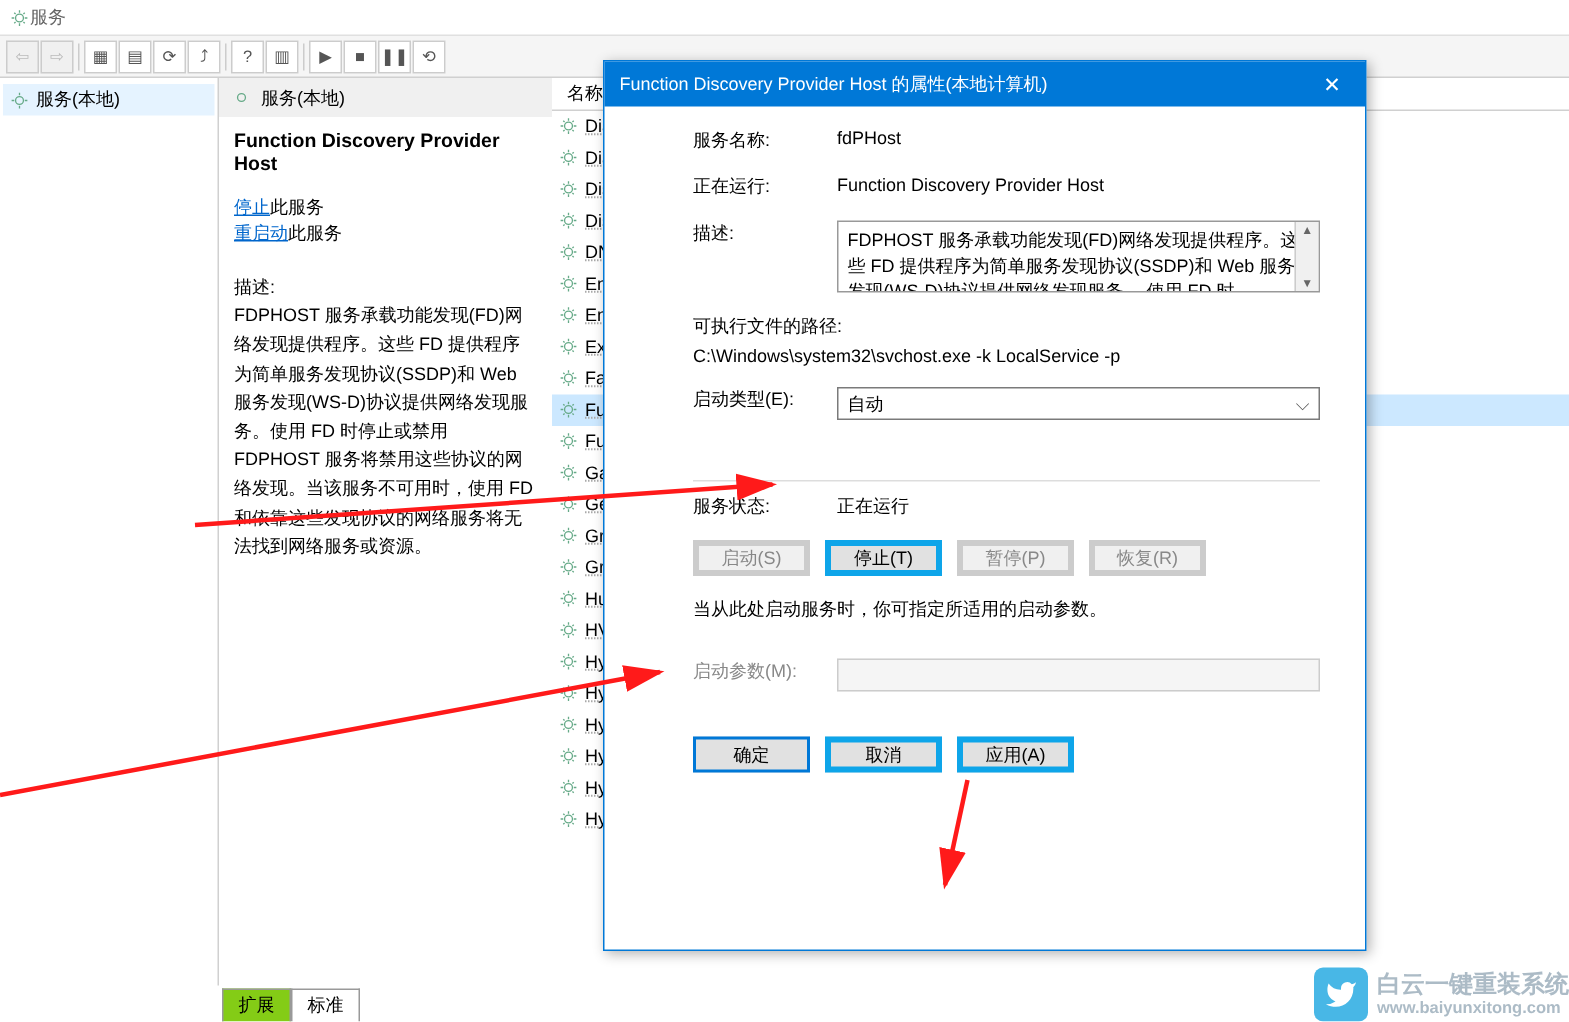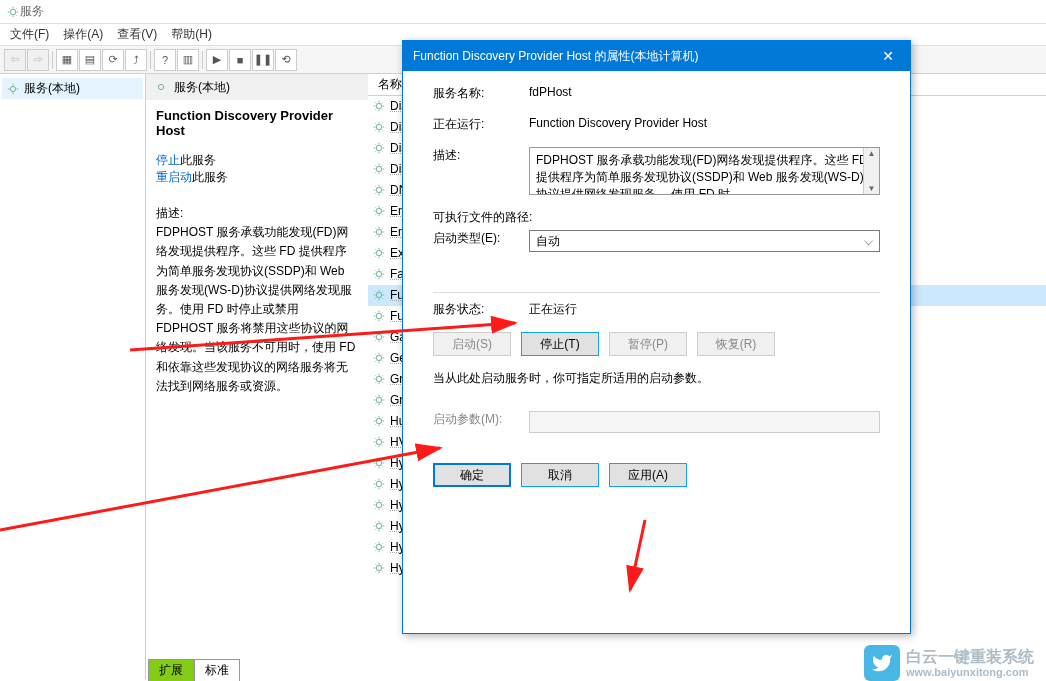--- a/index.html
+++ b/index.html
@@ -16,21 +16,21 @@
 .tb-btn.disabled { color: #bbb; background: #f0f0f0; }
 .tb-sep { width: 1px; height: 18px; background: #ccc; margin: 0 2px; }
 
 .content-area { display: flex; height: 605px; }
 .left-tree { width: 146px; border-right: 1px solid #d0d0d0; background: #fff; padding: 4px 2px; }
 .tree-item { display: flex; align-items: center; padding: 2px 4px; background: #e5f3ff; gap: 4px; }
 .service-panel { flex: 1; display: flex; }
 .detail-panel { width: 222px; padding: 8px 10px; background: #fff; }
 .detail-header { height: 26px; display: flex; align-items: center; gap: 6px; background: #f0f0f0; margin: -8px -10px 8px -10px; padding: 0 8px; }
 .detail-title { font-weight: bold; font-size: 13px; margin-bottom: 14px; }
-.detail-link { color: #0066cc; display: inline; }
+.detail-link { color: #0066cc; text-decoration: underline; display: inline; }
 .detail-desc { margin-top: 18px; line-height: 1.6; }
 
 .list-panel { flex: 1; background: #fff; position: relative; }
 .list-header { height: 22px; background: #fff; border-bottom: 1px solid #d0d0d0; padding: 2px 10px; display: flex; align-items: center; color: #000; }
 .list-body { overflow: hidden; }
 .list-item { height: 21px; display: flex; align-items: center; padding: 0 4px; gap: 4px; border-bottom: 1px dotted transparent; }
 .list-item.selected { background: #cce8ff; }
 .gear-icon { width: 14px; height: 14px; }
 .gear-icon svg { width: 14px; height: 14px; }
 
@@ -40,73 +40,67 @@
 
 
 .dialog { position: absolute; left: 402px; top: 40px; width: 509px; height: 594px; background: #fff; border: 1px solid #0078d7; box-shadow: 2px 2px 8px rgba(0,0,0,0.3); z-index: 10; }
 .dialog-title { height: 30px; background: #0078d7; color: #fff; display: flex; align-items: center; padding: 0 10px; justify-content: space-between; }
 .close-x { width: 24px; text-align: center; font-size: 14px; }
 .dialog-tabs { height: 28px; display: flex; border-bottom: 1px solid #ccc; margin: 8px 10px 0 10px; }
 .dlg-tab { padding: 4px 18px; border: 1px solid #ccc; background: #fff; margin-right: -1px; position: relative; }
 .dlg-tab.active { border-bottom: 1px solid #fff; background: #fff; z-index: 1; }
 .dlg-tab:not(.active) { background: #f0f0f0; top: 1px; }
 
-.dialog-content { padding: 14px 30px; }
+.dialog-content { padding: 14px 30px; margin-left: 29px; }
 .field-row { display: flex; margin-bottom: 14px; align-items: flex-start; }
 .field-label { width: 96px; flex-shrink: 0; }
 .field-val { flex: 1; }
 .desc-box { border: 1px solid #999; padding: 4px 6px; height: 48px; overflow: hidden; font-size: 12px; line-height: 1.4; position: relative; flex: 1; }
 .desc-scroll { position: absolute; right: 0; top: 0; width: 16px; height: 100%; background: #f0f0f0; border-left: 1px solid #ccc; }
 .desc-scroll::before { content: "▲"; display: block; text-align: center; font-size: 8px; color: #666; }
 .desc-scroll::after { content: "▼"; display: block; text-align: center; font-size: 8px; color: #666; position: absolute; bottom: 0; width: 100%; }
 
 .select-box { border: 1px solid #7a7a7a; padding: 2px 6px; height: 22px; display: flex; align-items: center; justify-content: space-between; flex: 1; background: #fff; }
 .select-box::after { content: "⌵"; font-size: 12px; color: #555; }
 
 .btn-row { display: flex; gap: 10px; justify-content: flex-start; margin: 10px 0 14px 0; }
 .btn-row2 { display: flex; gap: 10px; margin-top: 10px; }
-.dlg-btn { width: 78px; height: 24px; border: 1px solid #0ea5e9; background: #e1e1e1; display: flex; align-items: center; justify-content: center; }
+.dlg-btn { width: 78px; height: 24px; border: 4px solid #0ea5e9; background: #e1e1e1; display: flex; align-items: center; justify-content: center; }
 .dlg-btn.disabled { color: #888; background: #f0f0f0; border-color: #ccc; }
 .dlg-btn.primary { border: 2px solid #0078d7; }
 .text-input { border: 1px solid #999; height: 22px; flex: 1; padding: 0 4px; background: #fff; }
 
 .hr-line { border: none; border-top: 1px solid #ddd; margin: 8px 0; }
 
 
 .arrow { position: absolute; pointer-events: none; z-index: 20; }
 .arrow svg { overflow: visible; }
 
 
-.watermark { position: absolute; right: 12px; bottom: 0; display: flex; align-items: center; gap: 6px; color: #9eb0bd; font-size: 16px; font-weight: bold; z-index: 30; opacity: 0.85; }
+.watermark { position: absolute; right: 0; bottom: 0; display: flex; align-items: center; gap: 6px; color: #9eb0bd; font-size: 16px; font-weight: bold; z-index: 30; opacity: 0.85; }
 .watermark .wm-logo { width: 36px; height: 36px; background: #29abe2; border-radius: 6px; display: flex; align-items: center; justify-content: center; }
 .watermark .wm-text { display: flex; flex-direction: column; line-height: 1.1; }
 .watermark .wm-url { font-size: 11px; color: #9eb0bd; }
 
 .gear { display: inline-block; width: 14px; height: 14px; }
 </style>
 </head>
 <body>
 
 <div class="main-window">
   <div class="title-bar">
     <span class="gear">
       <svg viewBox="0 0 16 16">
           <circle cx="8" cy="8" r="3" fill="none" stroke="#6a8" stroke-width="1"></circle>
           <path d="M8 2v2M8 12v2M2 8h2M12 8h2M4 4l1 1M11 11l1 1M4 12l1-1M11 5l1-1" stroke="#6a8" stroke-width="1"></path>
         </svg>
     </span>
     <span class="title">服务</span>
   </div>
 
-  <div class="menu-bar">
-    <span>文件(F)</span>
-    <span>操作(A)</span>
-    <span>查看(V)</span>
-    <span>帮助(H)</span>
-  </div>
 
   <div class="toolbar">
     <div class="tb-btn disabled">⇦</div>
     <div class="tb-btn disabled">⇨</div>
     <div class="tb-sep"></div>
     <div class="tb-btn">▦</div>
     <div class="tb-btn">▤</div>
     <div class="tb-btn">⟳</div>
     <div class="tb-btn">⤴</div>
     <div class="tb-sep"></div>
@@ -346,20 +340,21 @@
       <div class="field-val">Function Discovery Provider Host</div>
     </div>
     <div class="field-row">
       <div class="field-label">描述:</div>
       <div class="desc-box">
         <span>FDPHOST 服务承载功能发现(FD)网络发现提供程序。这些 FD 提供程序为简单服务发现协议(SSDP)和 Web 服务发现(WS-D)协议提供网络发现服务。 使用 FD 时</span>
         <div class="desc-scroll"></div>
       </div>
     </div>
     <div style="margin-bottom:4px">可执行文件的路径:</div>
+    <div style="margin-bottom:14px">C:\Windows\system32\svchost.exe -k LocalService -p</div>
     <div class="field-row">
       <div class="field-label">启动类型(E):</div>
       <div class="select-box">
         <span>自动</span>
       </div>
     </div>
 
     <hr class="hr-line" style="margin-top:40px">
 
     <div class="field-row">

